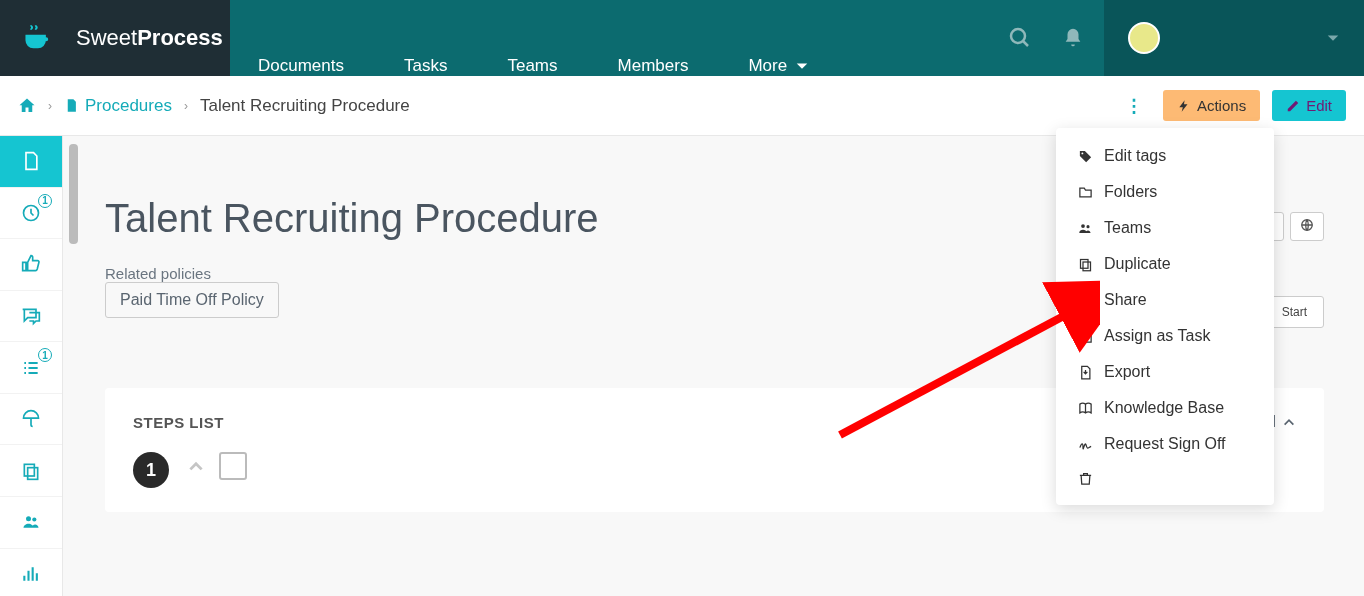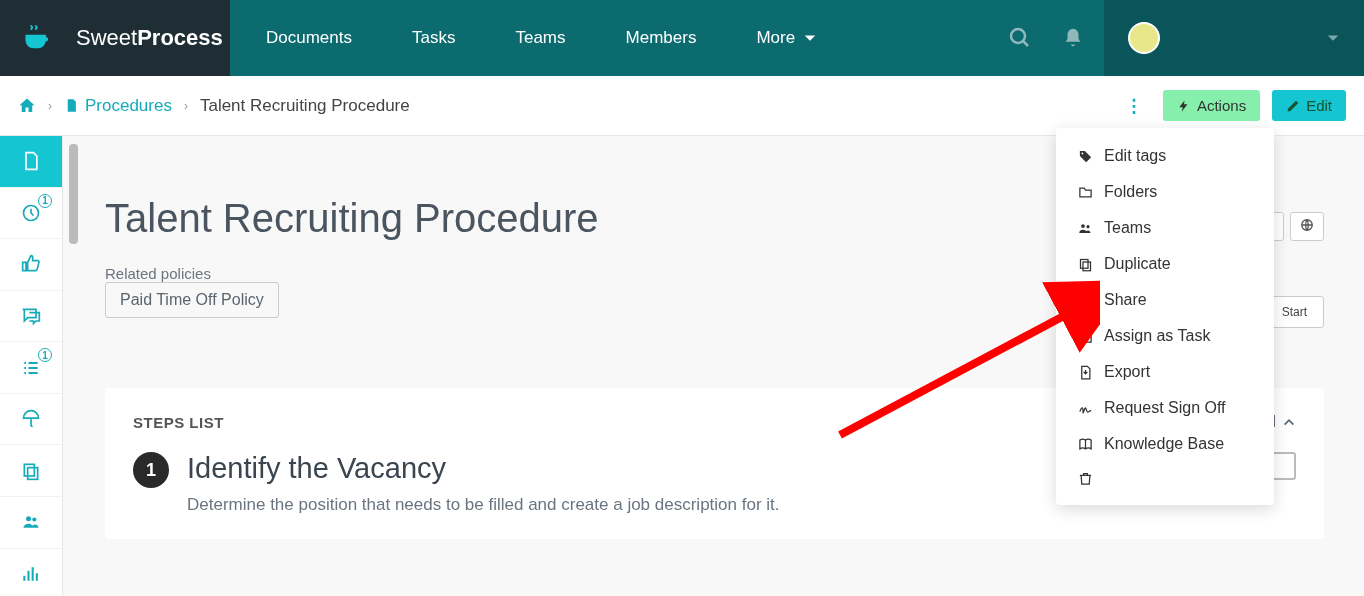--- a/index.html
+++ b/index.html
@@ -2,35 +2,35 @@
 <html><head>
   <meta charset="utf-8">
   <style>
     * { margin: 0; padding: 0; box-sizing: border-box; }
     body { font-family: -apple-system, BlinkMacSystemFont, 'Segoe UI', sans-serif; background: #fff; width: 1364px; height: 596px; overflow: hidden; color: #333; }
     
     .top-nav { display: flex; height: 76px; }
     .logo-area { width: 230px; background: #1f2e35; display: flex; align-items: center; padding-left: 24px; color: #fff; font-size: 22px; gap: 24px; }
     .logo-sweet { font-weight: 300; }
     .logo-process { font-weight: 600; }
-    .nav-items { flex: 1; background: #0c6b6f; display: flex; align-items: center; padding-left: 36px; }
+    .nav-items { flex: 1; background: #0c6b6f; display: flex; align-items: flex-end; padding-left: 28px; }
     .nav-link { color: #fff; font-size: 17px; margin-right: 60px; cursor: pointer; display: flex; align-items: center; gap: 8px; }
     .nav-right { background: #0c6b6f; display: flex; align-items: center; gap: 30px; padding-right: 20px; }
     .user-area { background: #095559; width: 260px; height: 76px; display: flex; align-items: center; padding-left: 24px; gap: 14px; }
     .avatar { width: 32px; height: 32px; border-radius: 50%; background: #e8e88a; border: 2px solid #fff; }
     .user-caret { margin-left: auto; margin-right: 24px; color: #7aa8ab; }
     
     .breadcrumb-bar { display: flex; align-items: center; padding: 14px 18px; border-bottom: 1px solid #e8e8e8; gap: 12px; }
     .bc-sep { color: #999; font-size: 12px; }
     .bc-link { color: #15abb8; font-size: 17px; display: flex; align-items: center; gap: 6px; }
     .bc-current { font-size: 17px; color: #444; }
     .bc-spacer { flex: 1; }
     .bc-more { color: #15abb8; font-size: 18px; font-weight: bold; padding: 4px 8px; cursor: pointer; }
-    .actions-btn { background: #86efac; color: #333; border: none; padding: 7px 14px; font-size: 15px; display: flex; align-items: center; gap: 6px; cursor: pointer; border-radius: 3px; }
-    .edit-btn { background: #15c5d1; color: #14532d; border: none; padding: 7px 14px; font-size: 15px; display: flex; align-items: center; gap: 6px; cursor: pointer; border-radius: 3px; }
+    .actions-btn { background: #fdba74; color: #333; border: none; padding: 7px 14px; font-size: 15px; display: flex; align-items: center; gap: 6px; cursor: pointer; border-radius: 3px; }
+    .edit-btn { background: #15c5d1; color: #701a75; border: none; padding: 7px 14px; font-size: 15px; display: flex; align-items: center; gap: 6px; cursor: pointer; border-radius: 3px; }
     
     .main-area { display: flex; height: calc(596px - 76px - 56px); }
     .sidebar { width: 63px; border-right: 1px solid #e8e8e8; background: #fff; display: flex; flex-direction: column; }
     .sidebar-item { height: 55px; display: flex; align-items: center; justify-content: center; color: #15abb8; font-size: 19px; position: relative; cursor: pointer; border-bottom: 1px solid #f2f2f2; }
     .sidebar-item.active { background: #15c5d1; color: #fff; }
     .sidebar-badge { position: absolute; top: 6px; right: 10px; background: #fff; color: #15abb8; font-size: 10px; font-weight: bold; width: 14px; height: 14px; border-radius: 50%; display: flex; align-items: center; justify-content: center; border: 1px solid #15abb8; }
     
     .content { flex: 1; padding: 0 40px 0 24px; background: #f8f8f8; position: relative; overflow: hidden; }
     .content-inner { padding-left: 18px; }
     .scroll-track { position: absolute; left: 6px; top: 8px; bottom: 8px; width: 9px; background: #f8f8f8; }
@@ -222,24 +222,20 @@
           <span class="steps-title">STEPS LIST</span>
           <div class="collapse-all">
             <span>Collapse All</span>
             <svg class="icon" viewBox="0 0 16 16" style="width:14px;height:14px">
                 <path d="M3 11l5-5 5 5" fill="none" stroke="currentColor" stroke-width="2"></path>
               </svg>
           </div>
         </div>
         <div class="step-row">
           <div class="step-num">1</div>
-          <div class="step-body">
-            <div class="step-name">Identify the Vacancy</div>
-            <div class="step-desc">Determine the position that needs to be filled and create a job description for it.</div>
-          </div>
           <div class="step-ctrls">
             <svg class="icon step-up" viewBox="0 0 16 16" style="width:18px;height:18px;cursor:pointer">
                 <path d="M3 11l5-5 5 5" fill="none" stroke="currentColor" stroke-width="2.5"></path>
               </svg>
             <div class="step-check"></div>
           </div>
         </div>
       </div>
     </div>
   </div>
@@ -304,32 +300,32 @@
       <svg class="icon" viewBox="0 0 24 24">
           <path d="M6 2h9l4 4v16H6z" fill="none" stroke="currentColor" stroke-width="2"></path>
           <path d="M12 8v6m-3-3l3 3 3-3" fill="none" stroke="currentColor" stroke-width="2"></path>
         </svg>
     </span>
     <span>Export</span>
   </div>
   <div class="dropdown-item">
     <span class="dd-icon">
       <svg class="icon" viewBox="0 0 24 24">
+          <path d="M3 5c3-2 6-2 9 0 3-2 6-2 9 0v14c-3-2-6-2-9 0-3-2-6-2-9 0zM12 5v14" fill="none" stroke="currentColor" stroke-width="2"></path>
+        </svg>
+    </span>
+    <span>Knowledge Base</span>
+  </div>
+  <div class="dropdown-item">
+    <span class="dd-icon">
+      <svg class="icon" viewBox="0 0 24 24">
           <path d="M3 17c3-8 5-8 5 0s3-12 5-4 3 4 8 2" fill="none" stroke="currentColor" stroke-width="2"></path>
         </svg>
     </span>
     <span>Request Sign Off</span>
-  </div>
-  <div class="dropdown-item">
-    <span class="dd-icon">
-      <svg class="icon" viewBox="0 0 24 24">
-          <path d="M3 5c3-2 6-2 9 0 3-2 6-2 9 0v14c-3-2-6-2-9 0-3-2-6-2-9 0zM12 5v14" fill="none" stroke="currentColor" stroke-width="2"></path>
-        </svg>
-    </span>
-    <span>Knowledge Base</span>
   </div>
   <div class="dropdown-item">
     <span class="dd-icon">
       <svg class="icon" viewBox="0 0 24 24">
           <path d="M5 7h14l-1 14H6zM9 4h6v3H9zM3 7h18" fill="none" stroke="currentColor" stroke-width="2"></path>
         </svg>
     </span>
   </div>
 </div>
 

